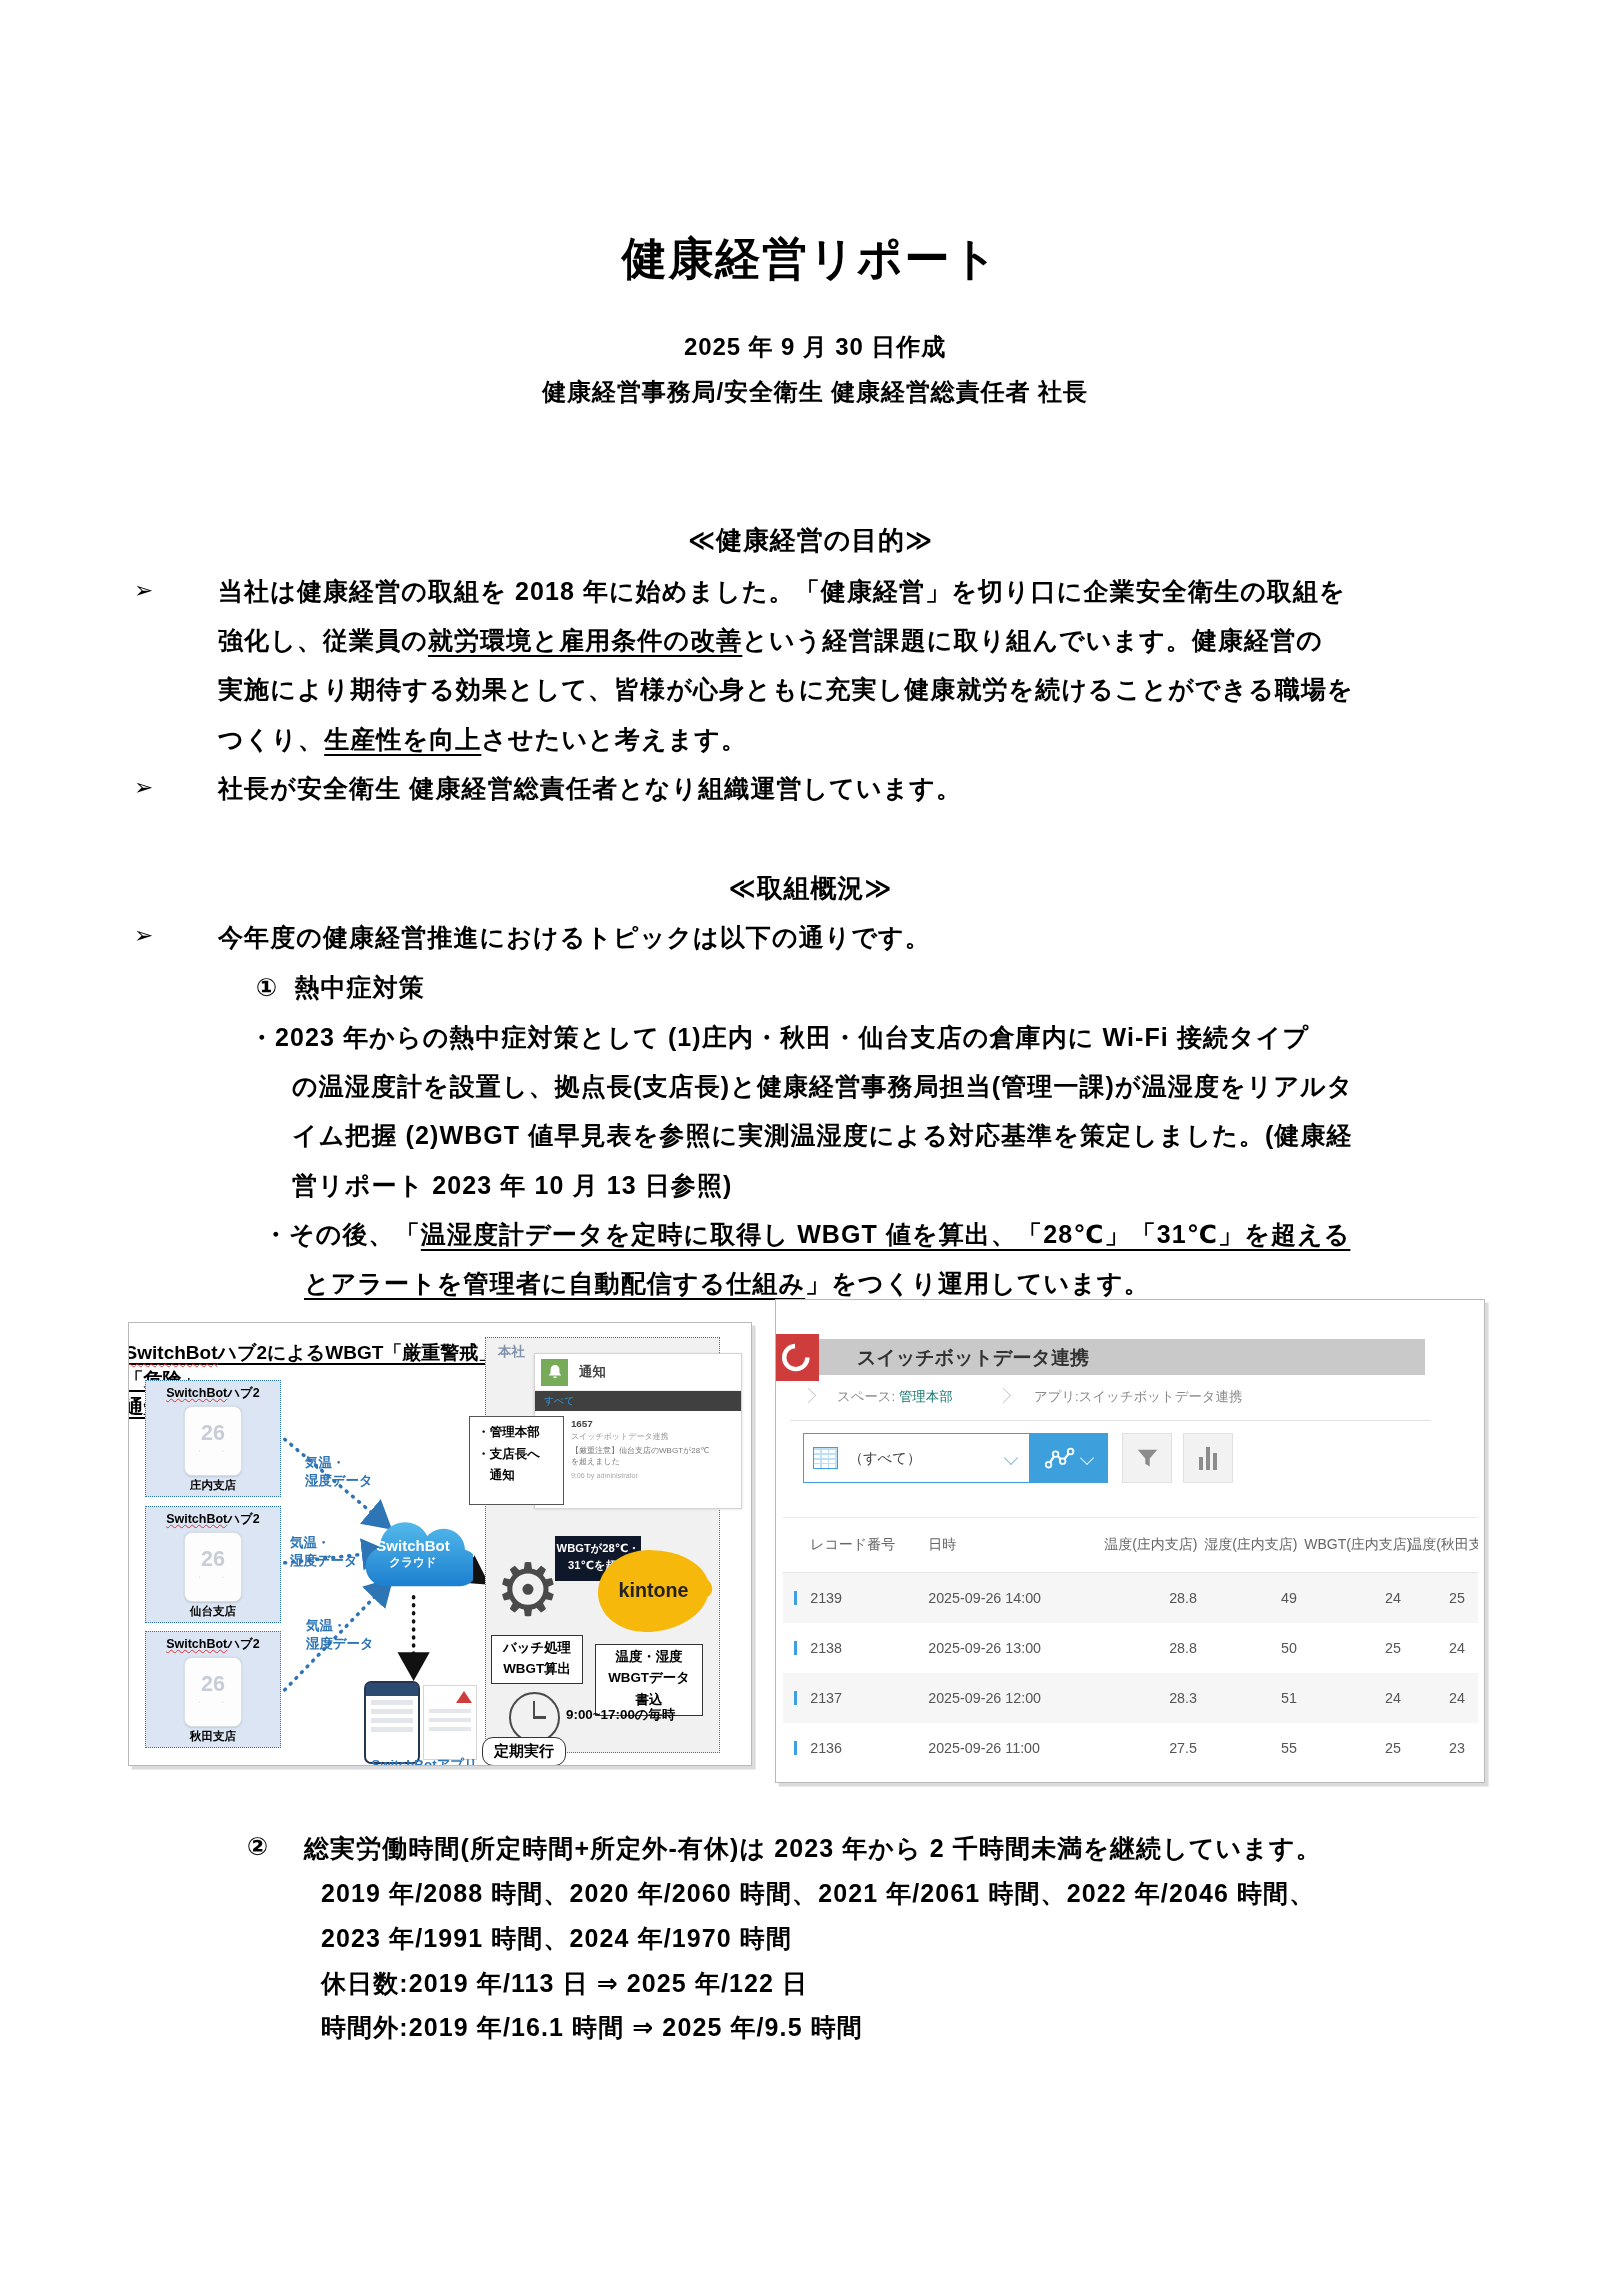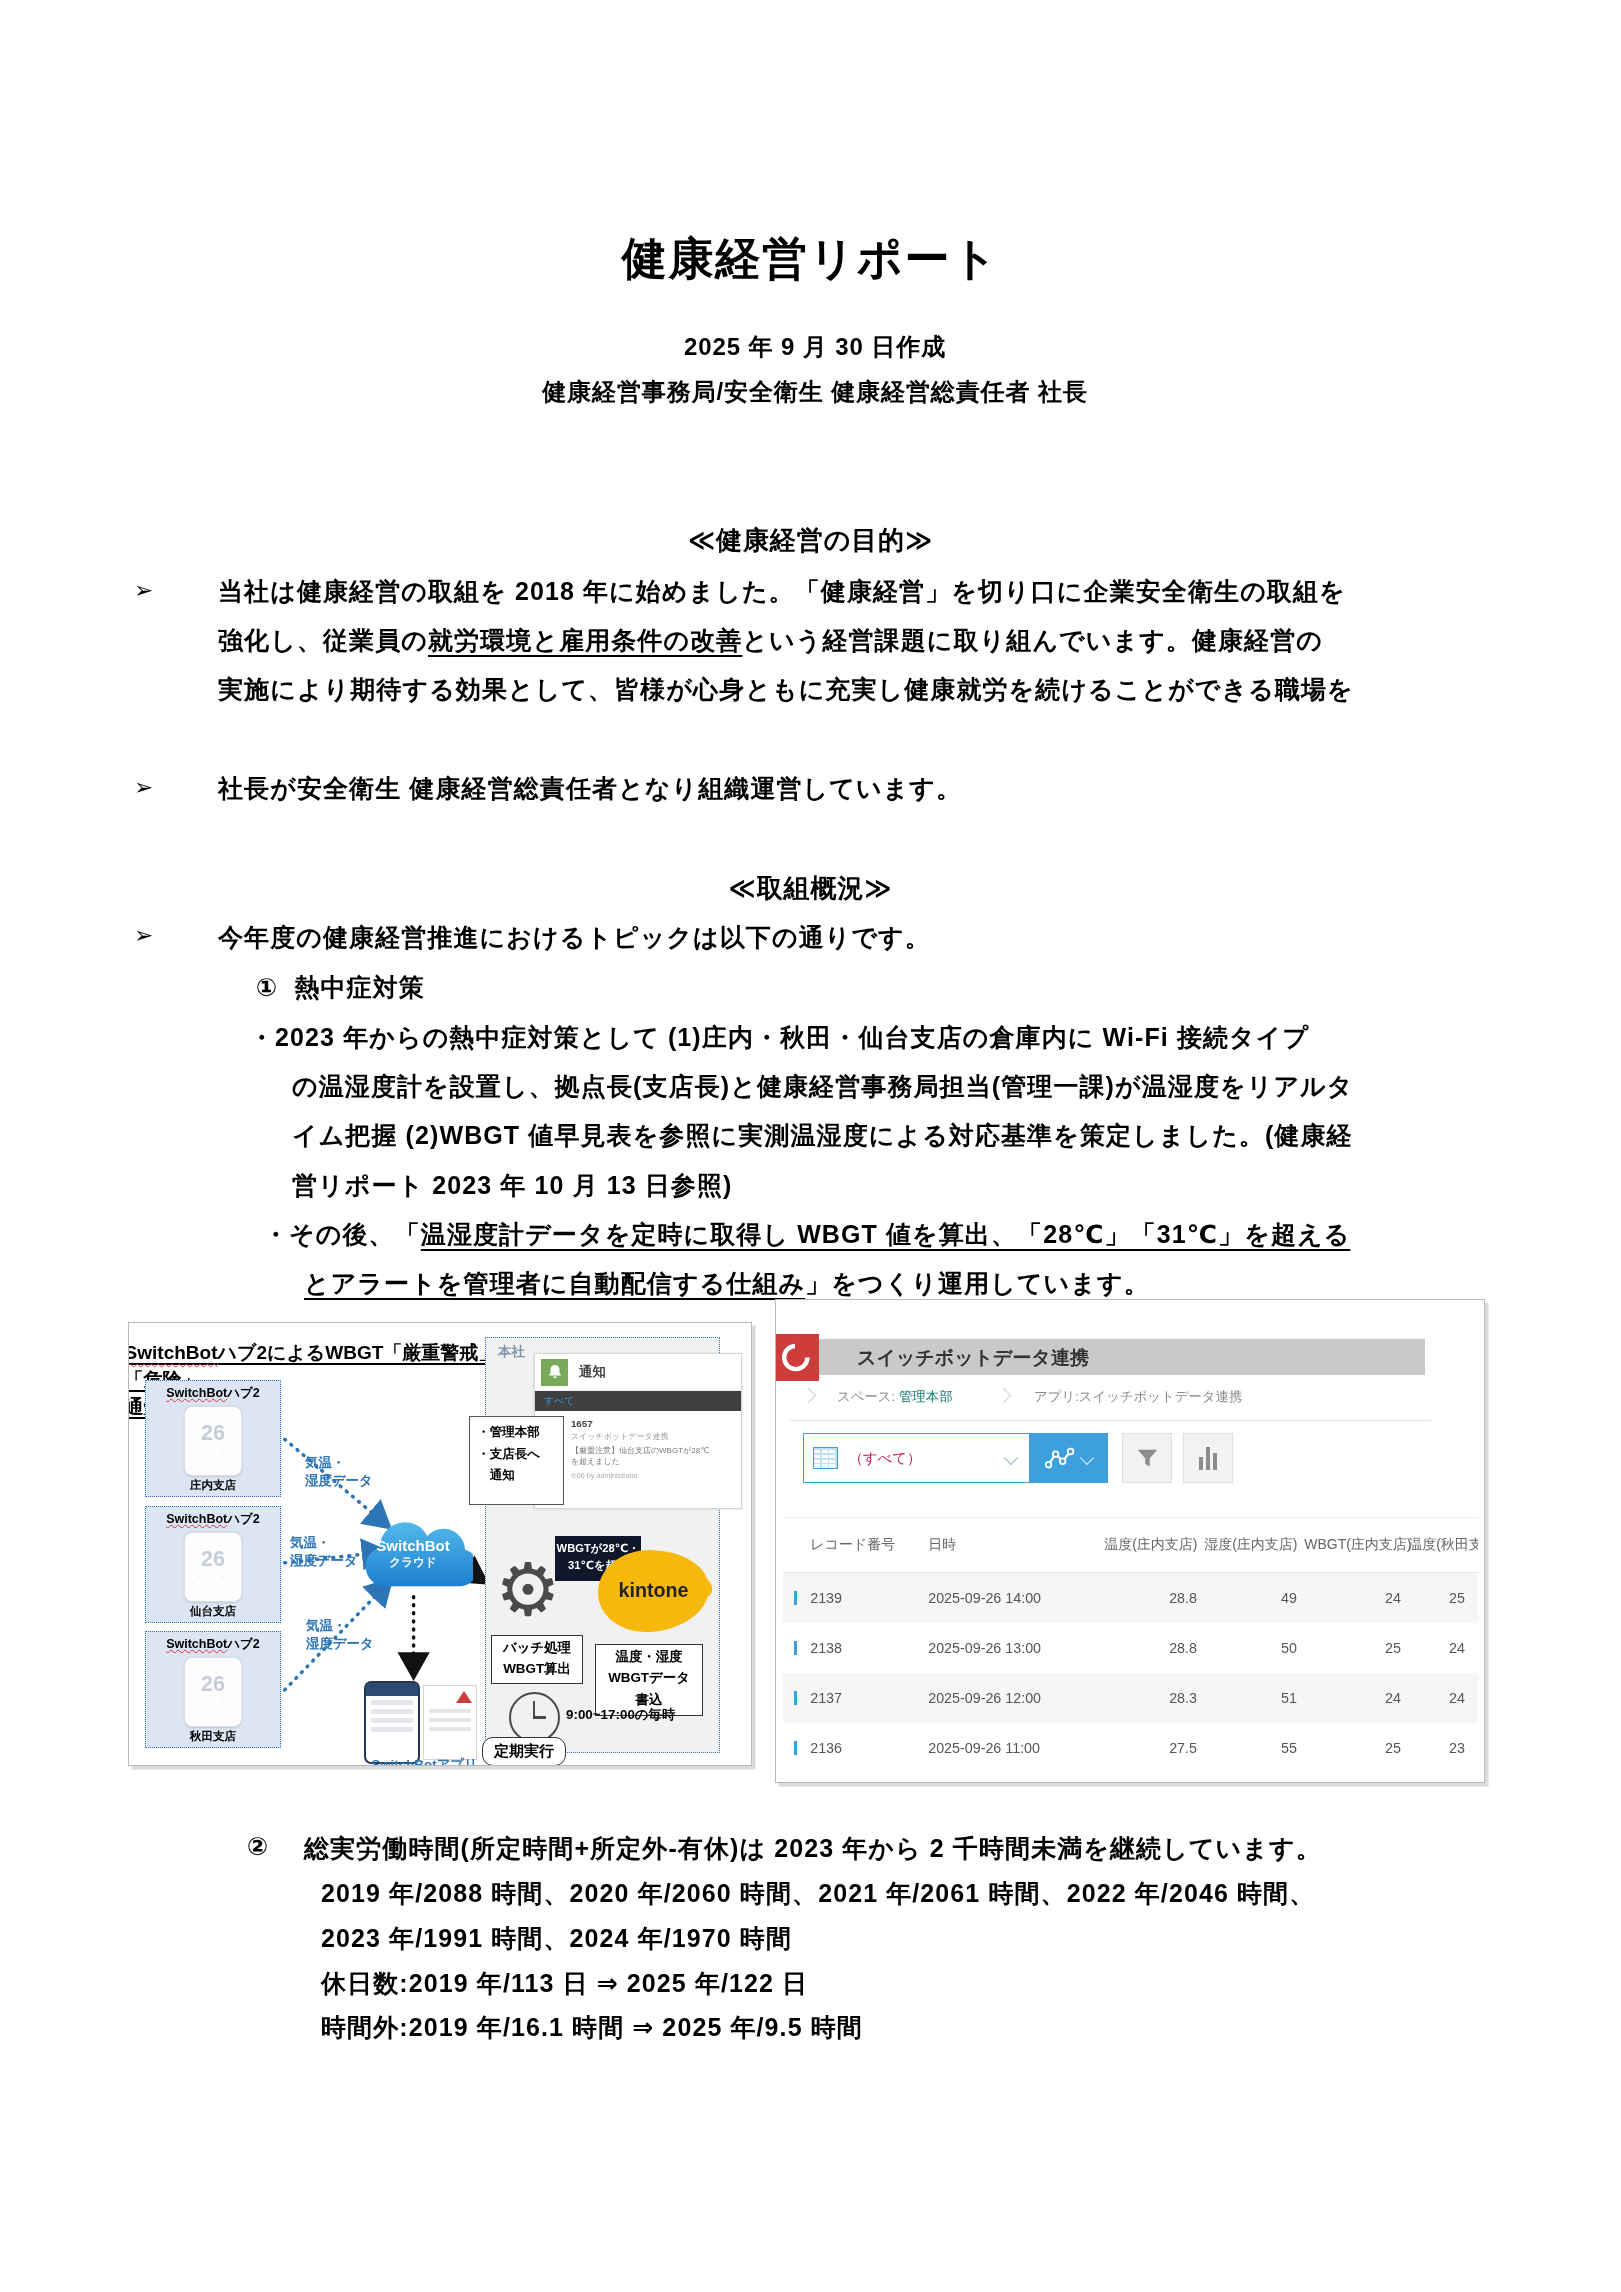--- a/index.html
+++ b/index.html
@@ -70,21 +70,21 @@
   .kapp-icon{position:absolute;left:-7.2px;top:34px;width:50px;height:47px;background:#cf3c3c;}
   .ktitle{position:absolute;left:81px;top:45px;font-size:19px;font-weight:700;color:#333;}
   .bc{position:absolute;top:88px;font-size:13.4px;color:#8a8a8a;white-space:nowrap;}
   .bc-blue{color:#0f766e;}
   .bc-chev{position:absolute;top:90px;width:9.9px;height:9.9px;border-top:0.9px solid #cfcfcf;border-right:0.9px solid #cfcfcf;transform:rotate(45deg);}
   .kdivider{position:absolute;left:14.3px;top:120px;width:641px;height:0.9px;background:#e3e3e3;}
   .viewsel{position:absolute;left:27px;top:133px;width:226px;height:48px;background:#fff;border:1.8px solid #3da0dd;display:flex;align-items:center;}
   .grid-ic{width:23px;height:19.7px;margin-left:9px;border:1.3px solid #3da0dd;background:
      repeating-linear-gradient(0deg,transparent 0 4px,#9cd+ 0);}
   .grid-ic{background:repeating-linear-gradient(0deg,transparent 0 3.6px,#bfe0f4 3.6px 4.9px),repeating-linear-gradient(90deg,transparent 0 6.3px,#bfe0f4 6.3px 7.6px);}
-  .viewsel-label{font-size:14.3px;color:#be185d;margin-left:10.7px;flex:1;}
+  .viewsel-label{font-size:14.3px;color:#404040;margin-left:10.7px;flex:1;}
   .chev{width:9px;height:9px;border-right:1.8px solid #8ab6d4;border-bottom:1.8px solid #8ab6d4;transform:rotate(45deg);margin-right:14.3px;}
   .graphbtn{position:absolute;left:253px;top:133px;width:77px;height:48px;background:#3da0dd;border:1.8px solid #3da0dd;display:flex;align-items:center;justify-content:center;gap:7.2px;}
   .graphbtn .chev{border-color:#dff0fa;margin:0;}
   .icobtn{position:absolute;top:133px;width:48px;height:48px;background:#f2f2f2;border:0.9px solid #e0e0e0;display:flex;align-items:center;justify-content:center;}
   .bars-ic{display:flex;align-items:flex-end;gap:2.7px;height:23px;}
   .bars-ic i{width:4.5px;background:#8c8c8c;display:block;}
   .ktable{position:absolute;left:7.2px;top:217px;width:695px;overflow:hidden;}
   .krow{display:grid;grid-template-columns:27px 118px 176px 100px 100px 104px 64px;align-items:center;}
   .khead{height:54px;border-top:0.9px solid #ececec;border-bottom:0.9px solid #e4e4e4;color:#666;font-size:14px;}
   .kdata{height:50px;font-size:14.3px;color:#555;}
@@ -101,20 +101,21 @@
   <div class="cline doc-title" style="top:229px">健康経営リポート</div>
   <div class="cline doc-sub" style="top:331px">2025 年 9 月 30 日作成</div>
   <div class="cline doc-sub" style="top:376px">健康経営事務局/安全衛生 健康経営総責任者 社長</div>
 
   <div class="cline sec-head" style="top:523px">≪健康経営の目的≫</div>
 
   <div class="marker" style="left:134px;top:577px">➢</div>
   <div class="bodyline" style="left:218px;top:575px">当社は健康経営の取組を 2018 年に始めました。「健康経営」を切り口に企業安全衛生の取組を</div>
   <div class="bodyline" style="left:218px;top:624px"><span>強化し、従業員の</span><span class="u">就労環境と雇用条件の改善</span><span>という経営課題に取り組んでいます。健康経営の</span></div>
   <div class="bodyline" style="left:218px;top:673px">実施により期待する効果として、皆様が心身ともに充実し健康就労を続けることができる職場を</div>
+  <div class="bodyline" style="left:218px;top:723px"><span>つくり、</span><span class="u">生産性を向上</span><span>させたいと考えます。</span></div>
 
   <div class="marker" style="left:134px;top:774px">➢</div>
   <div class="bodyline" style="left:218px;top:772px">社長が安全衛生 健康経営総責任者となり組織運営しています。</div>
 
   <div class="cline sec-head" style="top:871px">≪取組概況≫</div>
 
   <div class="marker" style="left:134px;top:922px">➢</div>
   <div class="bodyline" style="left:218px;top:921px">今年度の健康経営推進におけるトピックは以下の通りです。</div>
 
   <div class="bodyline" style="left:256px;top:971px"><span>①</span>&nbsp;&nbsp;<span>熱中症対策</span></div>

